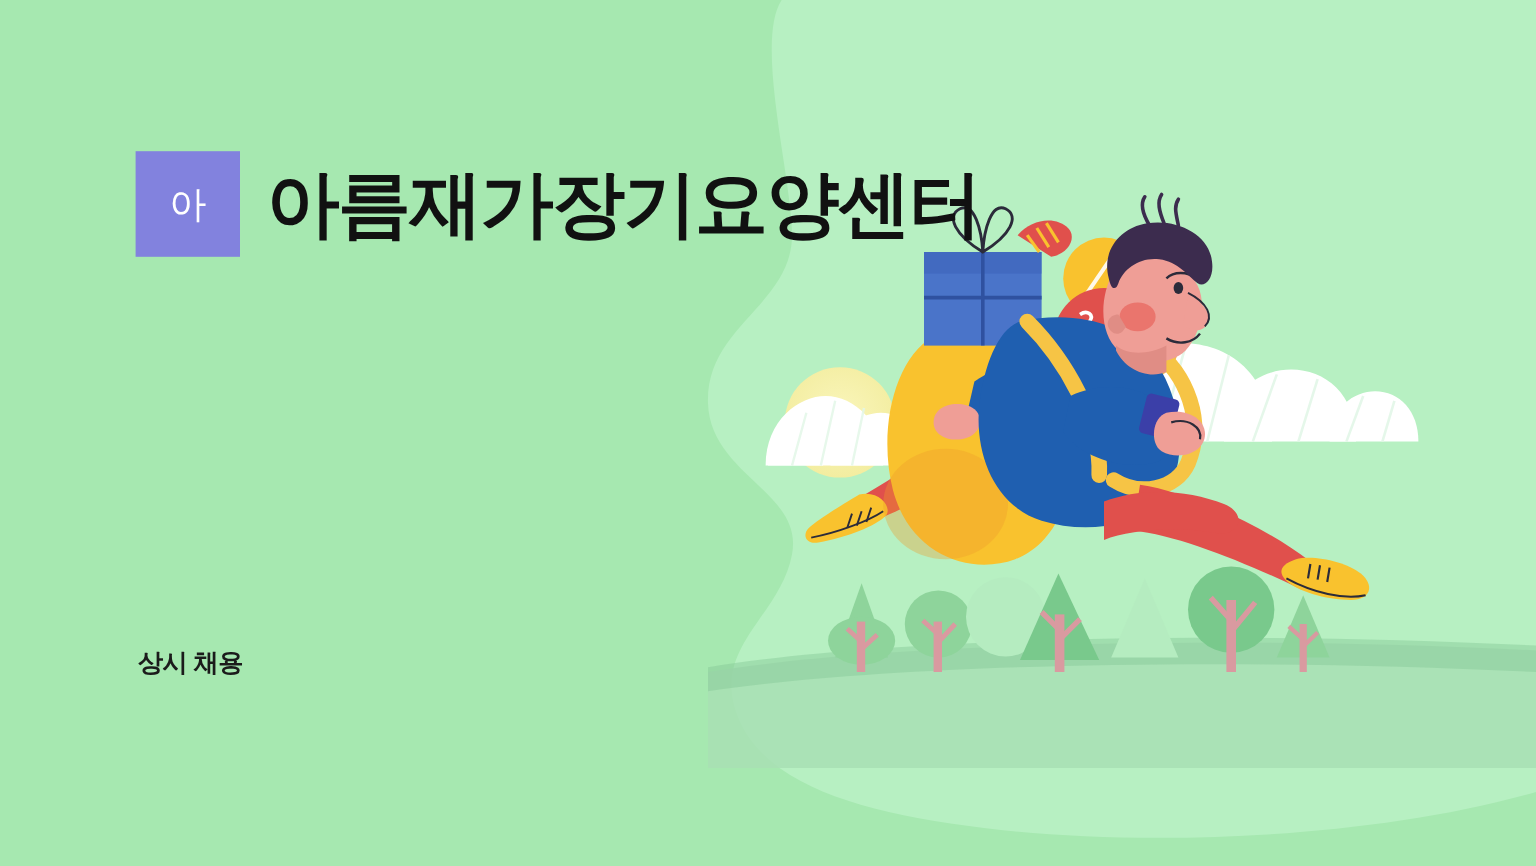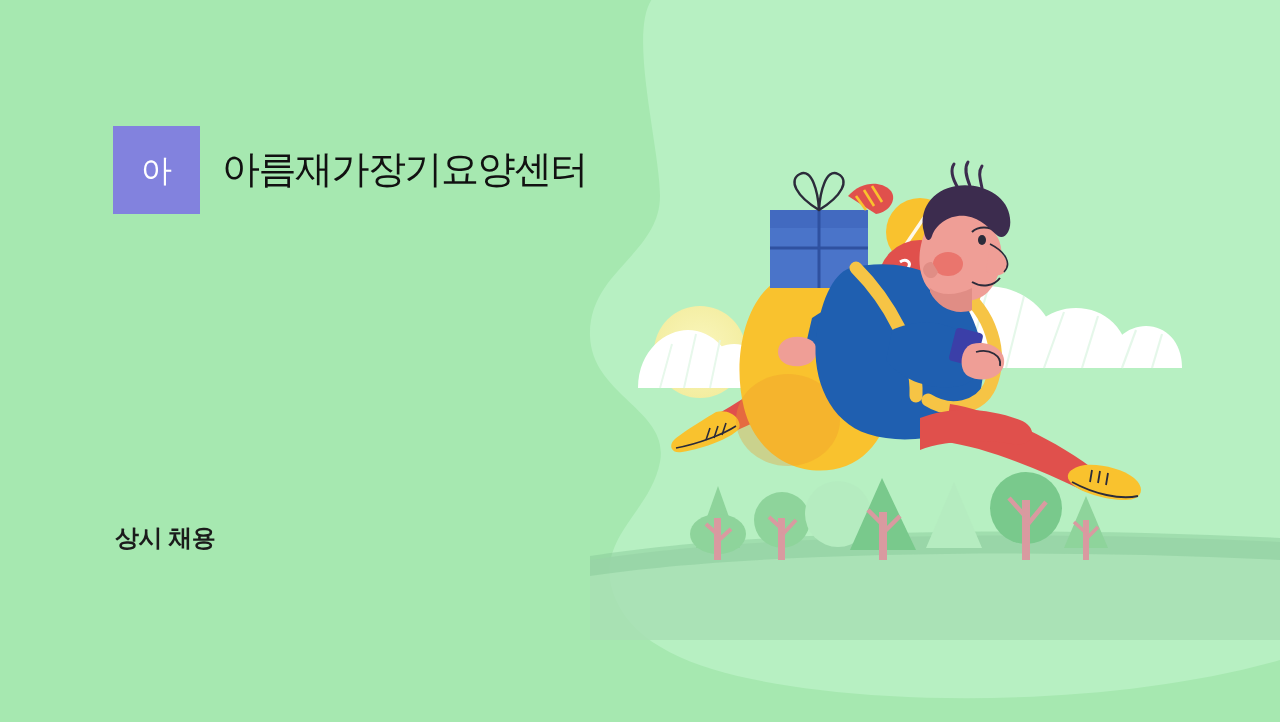--- a/index.html
+++ b/index.html
@@ -39,44 +39,45 @@
   }
   .logo-badge span{
     color:#ffffff;
     font-size:31px;
     font-weight:400;
     line-height:1;
     letter-spacing:0px;
   }
   .org-title{
     color:#111111;
-    font-size:38px;
-    font-weight:400;
+    font-size:61px;
+    font-weight:700;
     line-height:1.05;
     letter-spacing:-1.5px;
     white-space:nowrap;
   }
 
   
   .foot{
     position:absolute;
     left:115px; top:524px;
     z-index:5;
   }
   .job-title{
     color:#1b1b1b;
     font-size:30px;
     font-weight:700;
     letter-spacing:-0.8px;
     line-height:1.25;
     white-space:nowrap;
   }
   .job-sub{
+    margin-top:16px;
     color:#1b1b1b;
-    font-size:24px;
+    font-size:21px;
     font-weight:700;
     letter-spacing:-0.5px;
     line-height:1.2;
     white-space:nowrap;
   }
 </style>
 </head>
 <body>
 
 <div class="card">

